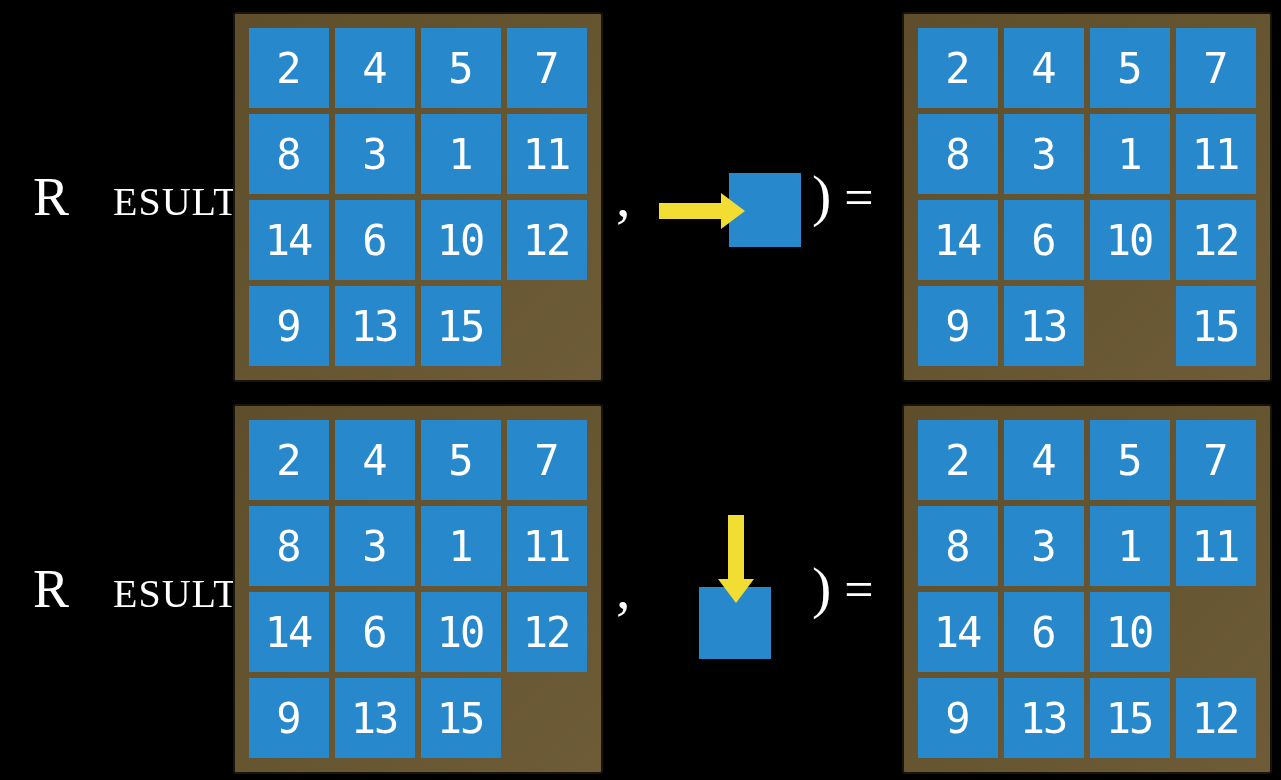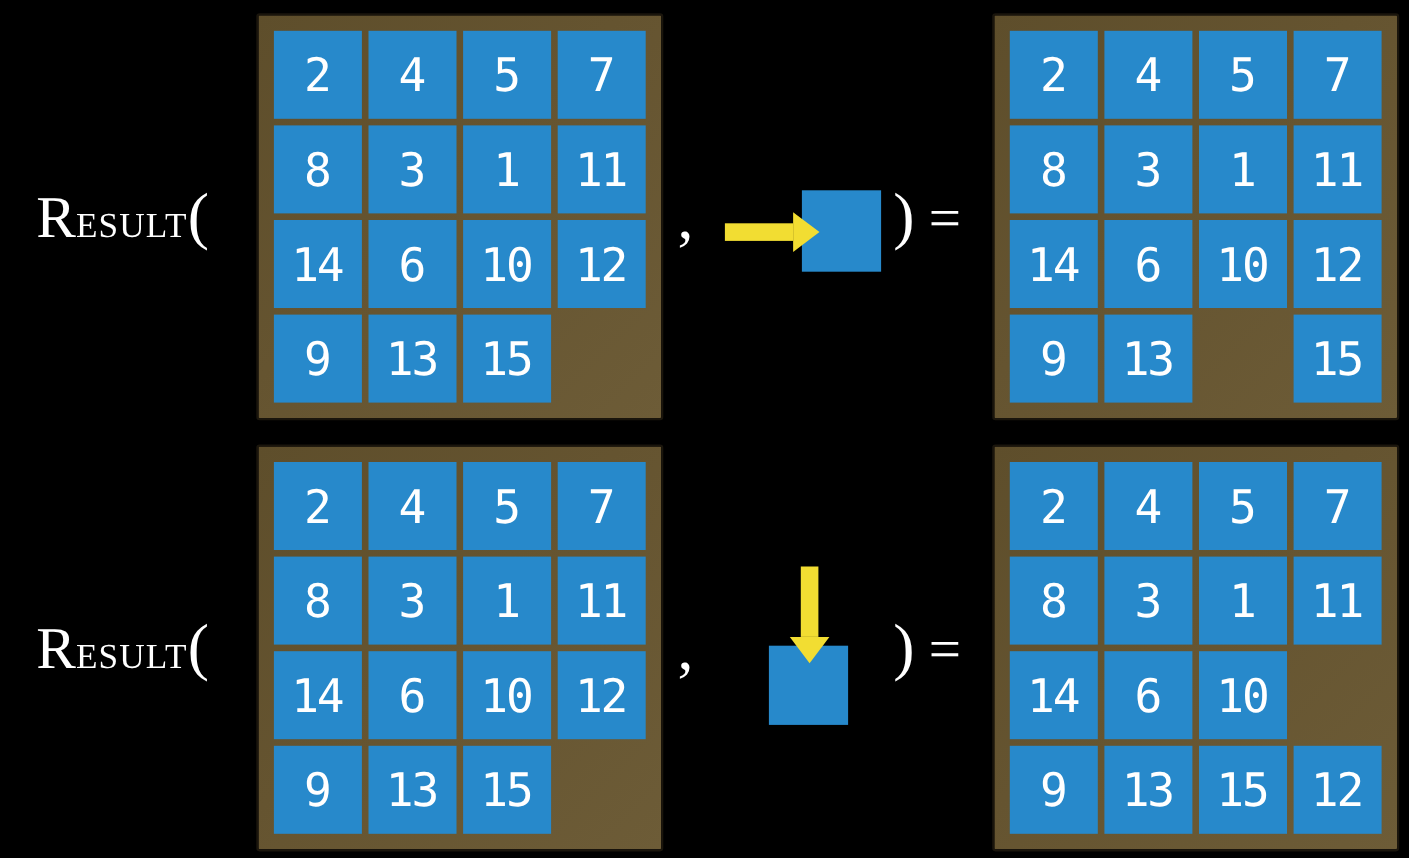--- a/index.html
+++ b/index.html
@@ -18,21 +18,21 @@
   }
   
   .func, .comma, .close {
     position: absolute;
     color: var(--label-white, #fff);
     font-family: "Liberation Serif", serif;
     line-height: 1;
     white-space: nowrap;
   }
   .func .initial { font-size: 54px; }
-  .func .rest    { font-size: 32px; letter-spacing: 1px; }
+  .func .rest    { font-size: 40px; letter-spacing: 1px; margin-left: 44px; }
   .func .open    { font-size: 58px; }
   .comma         { font-size: 58px; }
   .close .cp     { font-size: 58px; }
   .close .eq     { font-size: 52px; margin-left: 13px; }
   
   .board {
     position: absolute;
     width: 370px;
     height: 370px;
     box-sizing: border-box;

